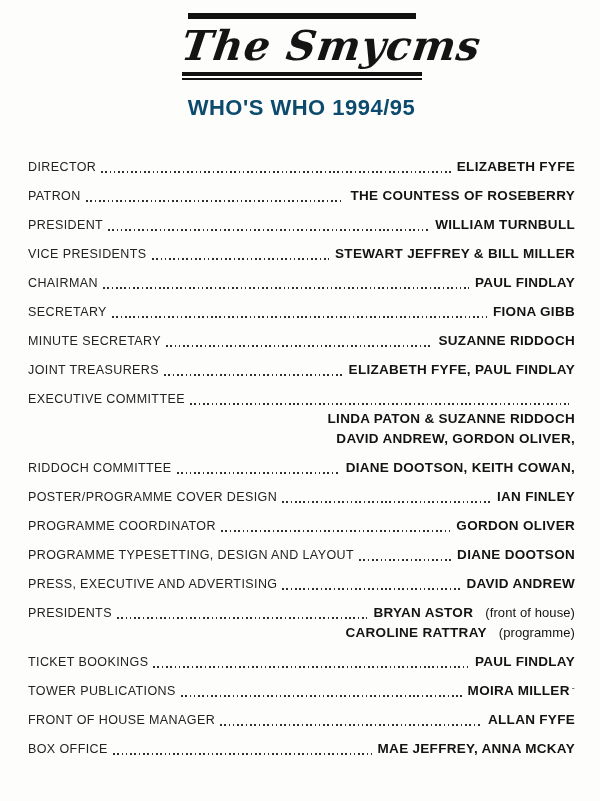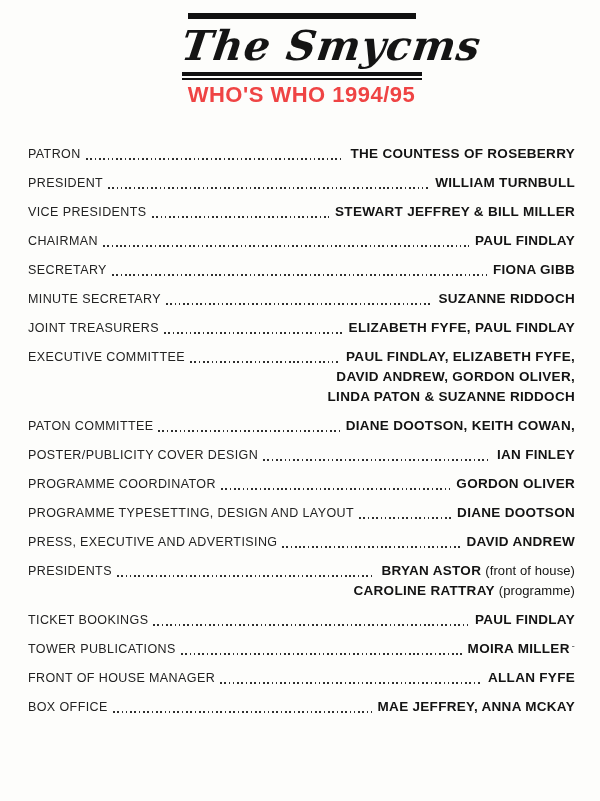--- a/index.html
+++ b/index.html
@@ -36,25 +36,25 @@
     transform: skewX(-8deg);
     white-space: nowrap;
     color: #141414;
   }
   .logo-bar-bottom {
     height: 2px;
     border-top: 4px solid #111;
     border-bottom: 2px solid #111;
   }
   .subtitle {
-    margin: 2px 0 0 0;
+    margin: 15px 0 0 0;
     font-size: 22px;
     font-weight: bold;
     letter-spacing: 0.5px;
-    color: #ef4444;
+    color: #0c4a6e;
   }
 
   
   .roster { margin-top: 36px; }
   .row { margin-bottom: 9px; }
   .line { line-height: 20px; font-size: 13px; }
   .line.first { display: flex; align-items: flex-end; }
   .label {
     white-space: nowrap;
     letter-spacing: 0.4px;
@@ -77,39 +77,46 @@
     font-size: 13.5px;
     color: #131313;
   }
   .line.cont {
     text-align: right;
     font-weight: bold;
     letter-spacing: 0.3px;
     font-size: 13.5px;
     color: #131313;
   }
-  .note { font-weight: normal; font-size: 13px; letter-spacing: 0.1px; margin-left: 4px; }
+  .note { font-weight: normal; font-size: 13px; letter-spacing: 0.1px; margin-left: 12px; }
   .mark { font-weight: normal; font-size: 9px; vertical-align: top; margin-left: 2px; }
 </style>
 </head>
 <body>
 
 <div class="page">
 
   <header class="masthead">
     <div class="logo">
       <div class="logo-bar-top"></div>
       <div class="logo-script">The Smycms</div>
       <div class="logo-bar-bottom"></div>
     </div>
     <h1 class="subtitle">WHO'S WHO 1994/95</h1>
   </header>
 
   <main class="roster">
 
+  <div class="row">
+        <div class="line first">
+          <span class="label">DIRECTOR</span>
+          <span class="dots"></span>
+          <span class="name"><span class="name-text">ELIZABETH FYFE</span></span>
+        </div>
+      </div>
       <div class="row">
         <div class="line first">
           <span class="label">PATRON</span>
           <span class="dots"></span>
           <span class="name"><span class="name-text">THE COUNTESS OF ROSEBERRY</span></span>
         </div>
       </div>
       <div class="row">
         <div class="line first">
           <span class="label">PRESIDENT</span>
@@ -149,35 +156,34 @@
         <div class="line first">
           <span class="label">JOINT TREASURERS</span>
           <span class="dots"></span>
           <span class="name"><span class="name-text">ELIZABETH FYFE, PAUL FINDLAY</span></span>
         </div>
       </div>
       <div class="row">
         <div class="line first">
           <span class="label">EXECUTIVE COMMITTEE</span>
           <span class="dots"></span>
-          <span class="name"><span class="name-text">PAUL FINDLAY, ELIZABETH FYFE,</span></span>
-        </div>
+        </div>
+        <div class="line cont"><span class="name-text">LINDA PATON &amp; SUZANNE RIDDOCH</span></div>
         <div class="line cont"><span class="name-text">DAVID ANDREW, GORDON OLIVER,</span></div>
-        <div class="line cont"><span class="name-text">LINDA PATON &amp; SUZANNE RIDDOCH</span></div>
-      </div>
-      <div class="row">
-        <div class="line first">
-          <span class="label">PATON COMMITTEE</span>
+      </div>
+      <div class="row">
+        <div class="line first">
+          <span class="label">RIDDOCH COMMITTEE</span>
           <span class="dots"></span>
           <span class="name"><span class="name-text">DIANE DOOTSON, KEITH COWAN,</span></span>
         </div>
       </div>
       <div class="row">
         <div class="line first">
-          <span class="label">POSTER/PUBLICITY COVER DESIGN</span>
+          <span class="label">POSTER/PROGRAMME COVER DESIGN</span>
           <span class="dots"></span>
           <span class="name"><span class="name-text">IAN FINLEY</span></span>
         </div>
       </div>
       <div class="row">
         <div class="line first">
           <span class="label">PROGRAMME COORDINATOR</span>
           <span class="dots"></span>
           <span class="name"><span class="name-text">GORDON OLIVER</span></span>
         </div>

